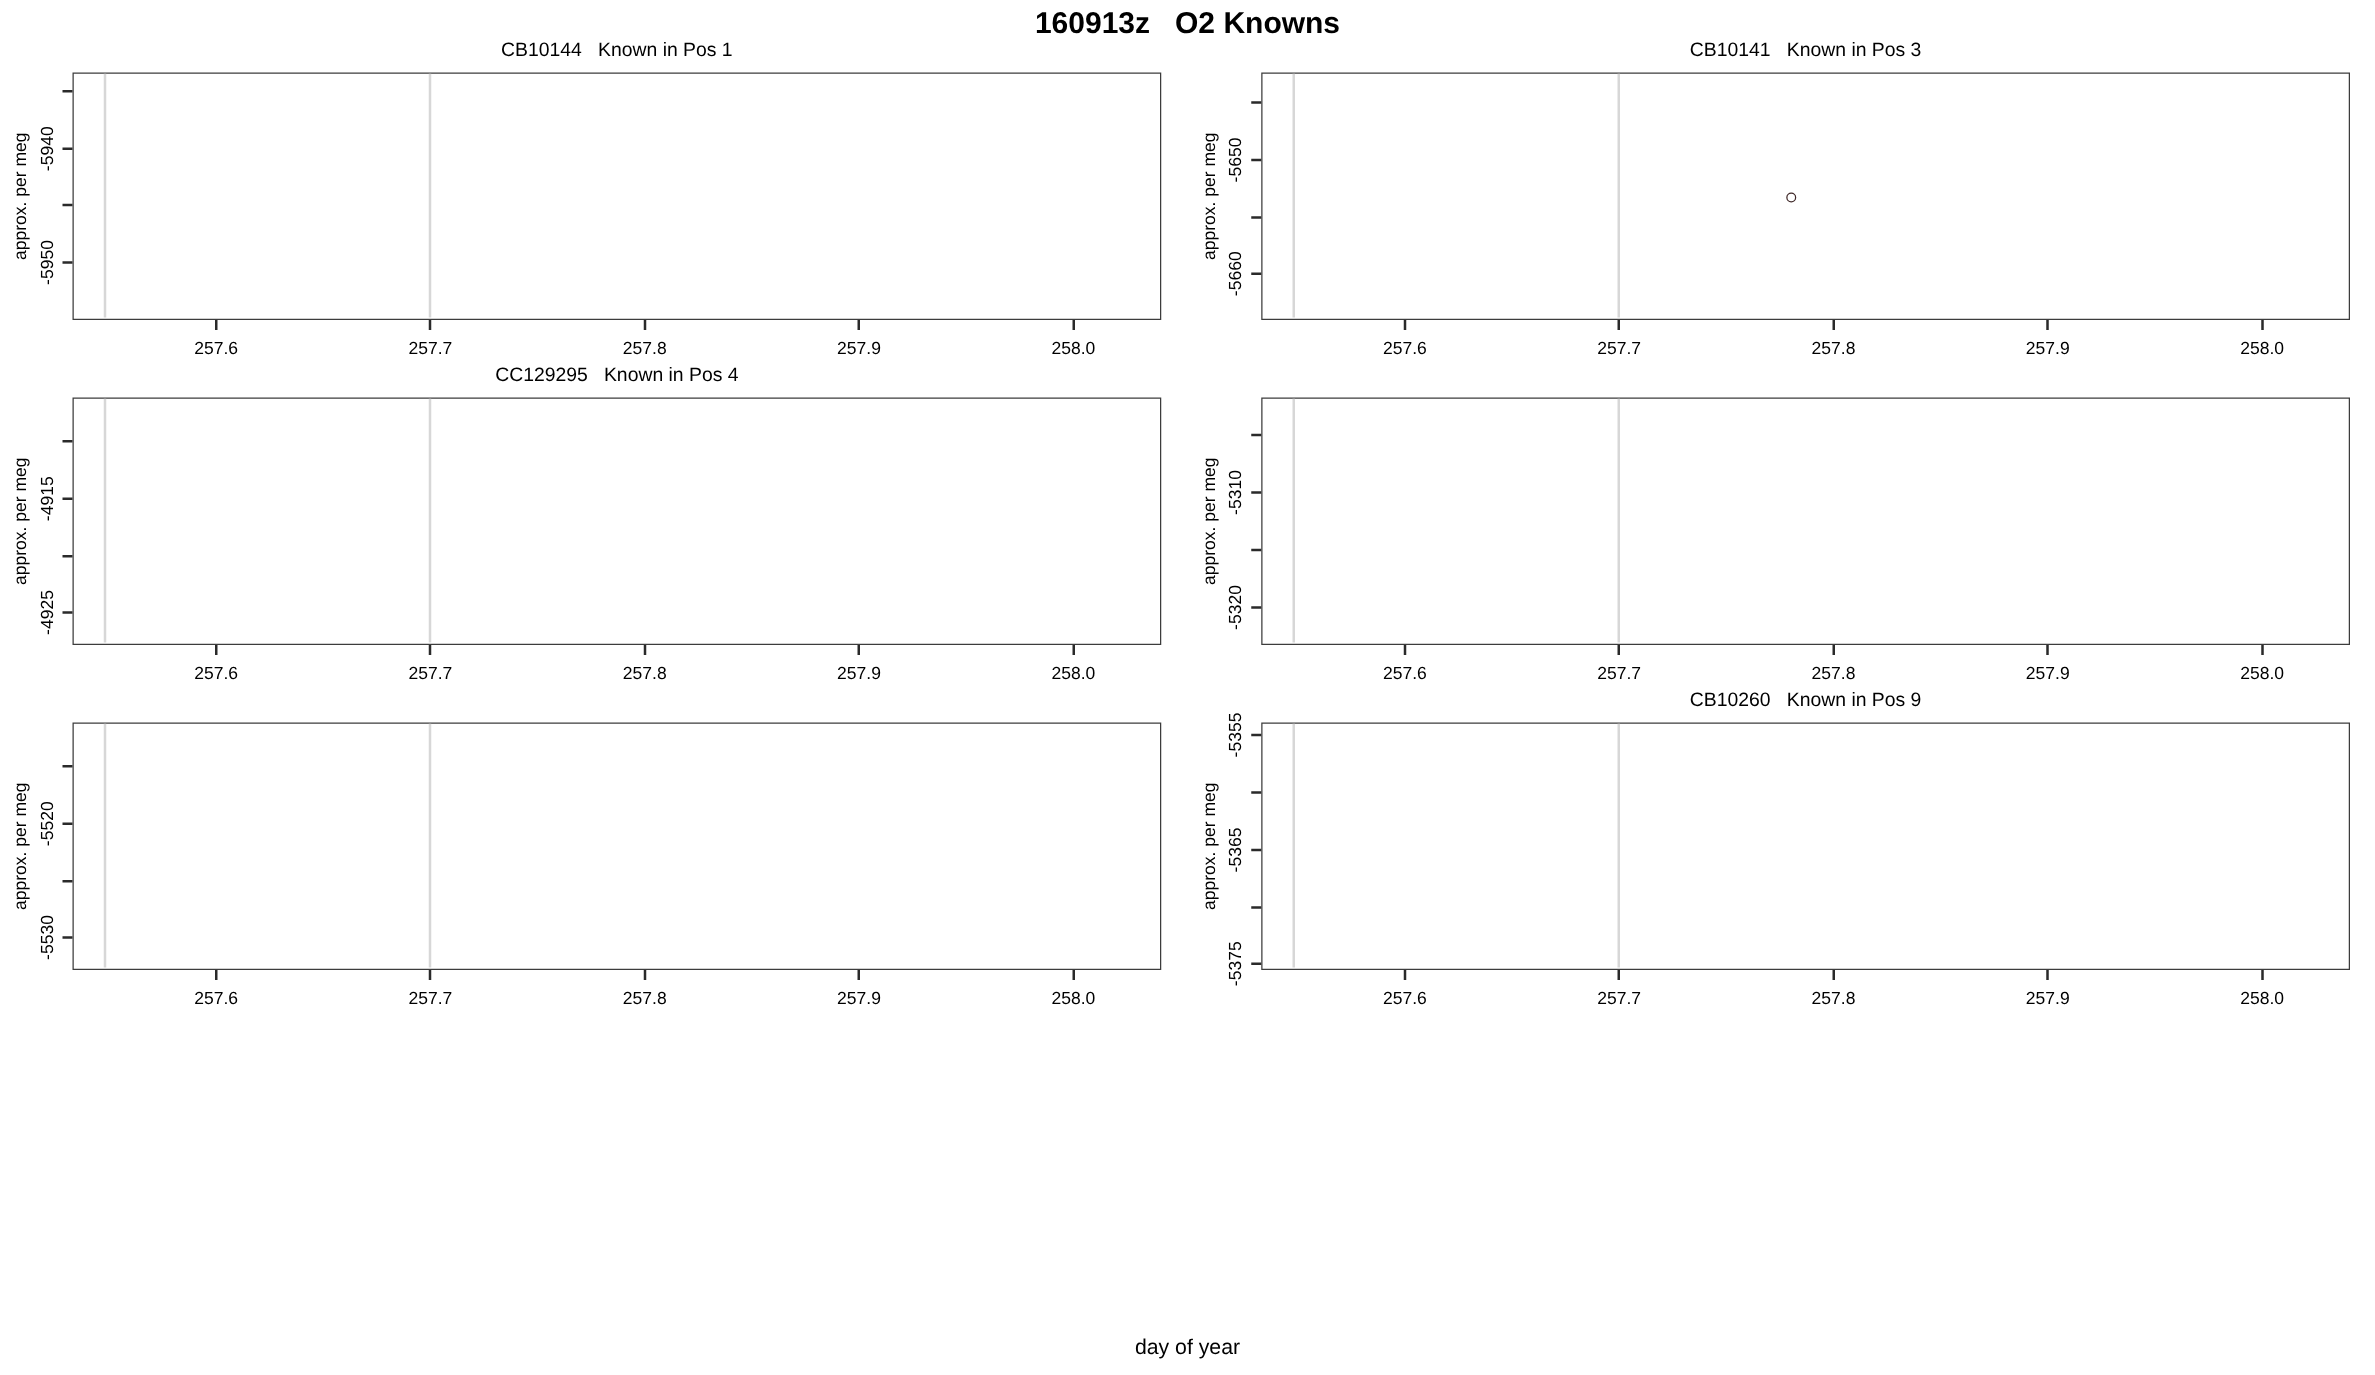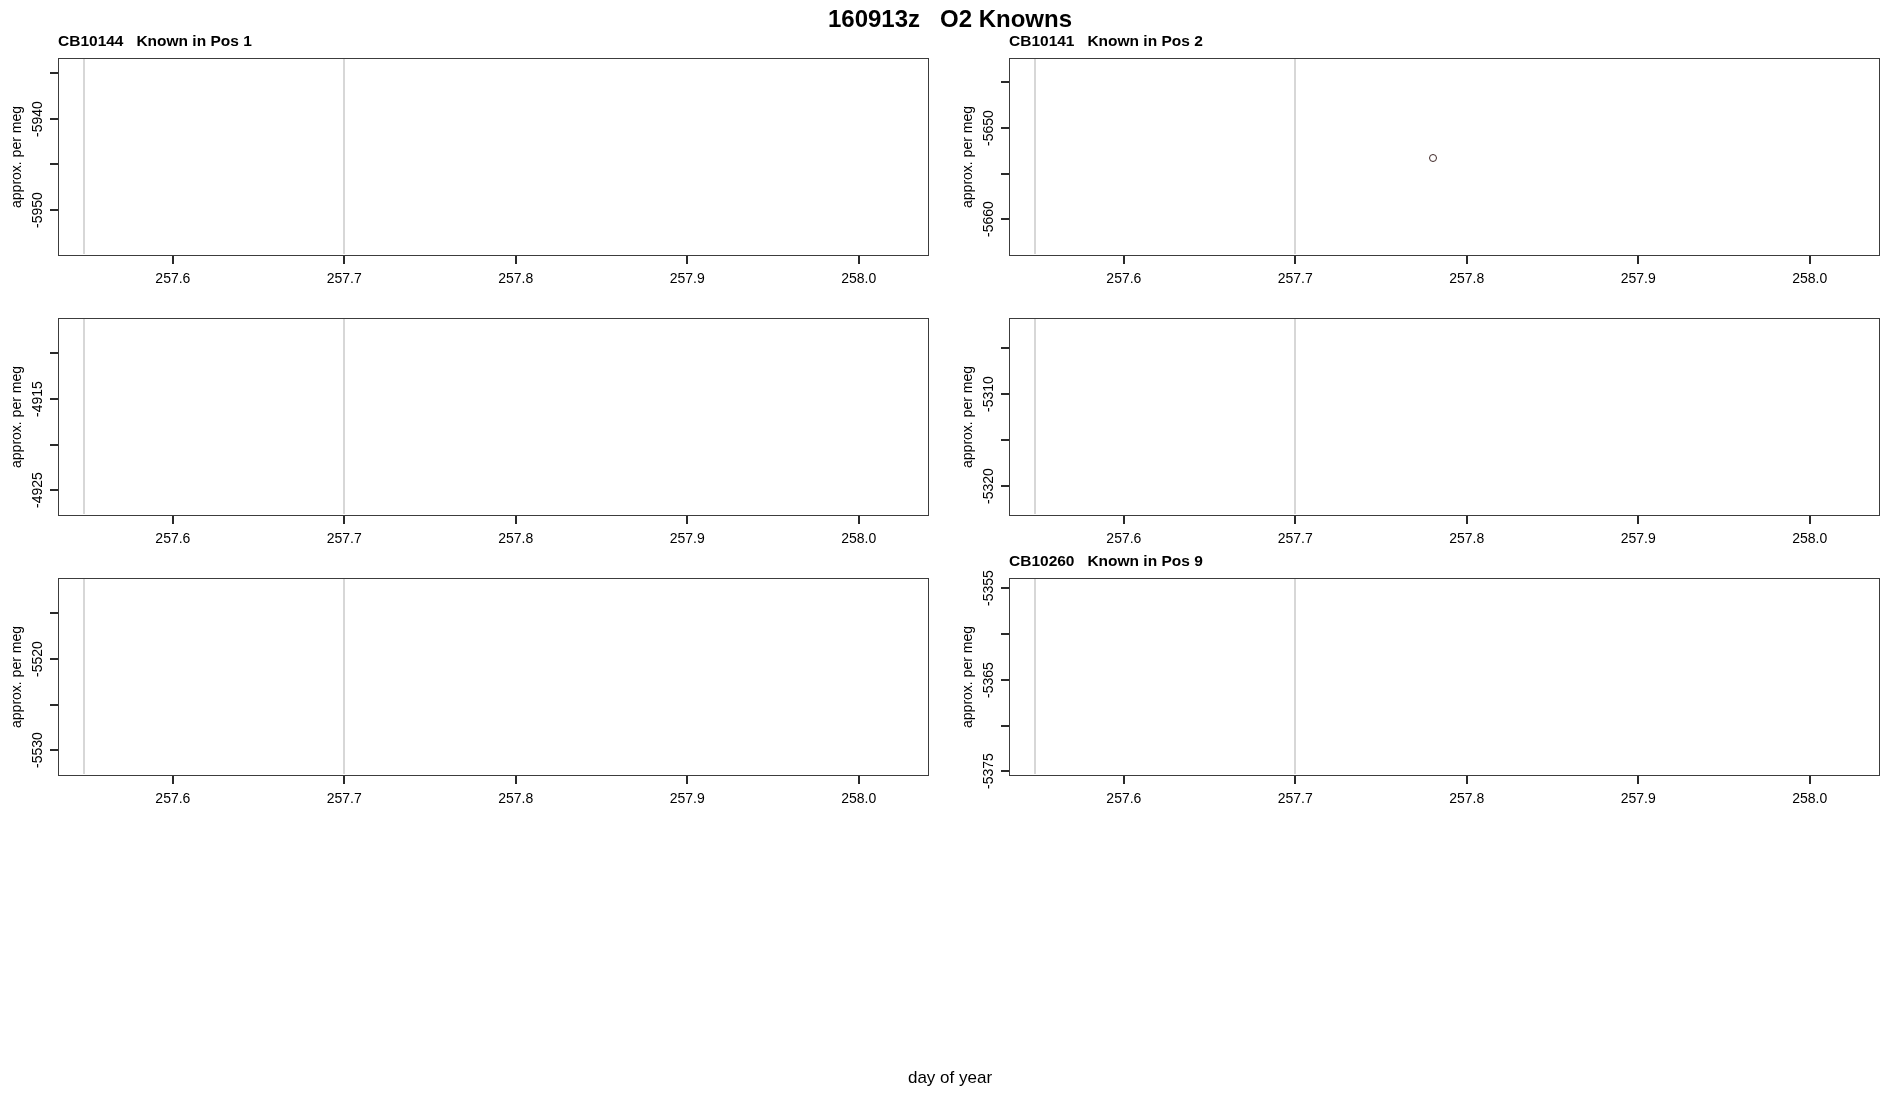--- a/index.html
+++ b/index.html
@@ -14,21 +14,21 @@
   }
   .main-title{
     position:absolute; top:5px; left:0; width:100%;
     text-align:center; font-size:24px; font-weight:bold; white-space:pre;
   }
   .figure-xlabel{
     position:absolute; top:1068px; left:0; width:100%;
     text-align:center; font-size:17px;
   }
   .panel-title{
-    position:absolute; text-align:left; font-weight:bold;
+    position:absolute; text-align:center; font-weight:normal;
     font-size:15.5px; white-space:pre;
   }
   .panel-box{
     position:absolute; border:1.5px solid #3c3c3c; background:transparent;
     box-sizing:border-box;
   }
   .vline{
     position:absolute; width:2px; background:#d7d7d7; transform:translateX(-1px);
   }
   .xtick{
@@ -75,21 +75,21 @@
     <div class="xtick-label" style="left: 828.7px; top: 270px;">258.0</div>
     <div class="ytick" style="left: 50px; top: 72.7px; width: 8px;"></div>
     <div class="ytick-label" style="left: 37px; top: 72.7px;"></div>
     <div class="ytick" style="left: 50px; top: 118.5px; width: 8px;"></div>
     <div class="ytick-label" style="left: 37px; top: 118.5px;">-5940</div>
     <div class="ytick" style="left: 50px; top: 164.3px; width: 8px;"></div>
     <div class="ytick-label" style="left: 37px; top: 164.3px;"></div>
     <div class="ytick" style="left: 50px; top: 210.2px; width: 8px;"></div>
     <div class="ytick-label" style="left: 37px; top: 210.2px;">-5950</div>
     <div class="ylab" style="left: 16px; top: 157px;">approx. per meg</div>
-    <div class="panel-title" style="left: 1009px; top: 32px; width: 871px;">CB10141   Known in Pos 2</div>
+    <div class="panel-title" style="left: 1009px; top: 32px; width: 871px;">CB10141   Known in Pos 3</div>
     <div class="panel-box" style="left: 1009px; top: 58px; width: 871px; height: 198px;"></div>
     <div class="vline" style="left: 1034.7px; top: 59px; height: 195px;"></div>
     <div class="vline" style="left: 1295.3px; top: 59px; height: 195px;"></div>
     <div class="xtick" style="left: 1123.9px; top: 256px; height: 8px;"></div>
     <div class="xtick-label" style="left: 1093.9px; top: 270px;">257.6</div>
     <div class="xtick" style="left: 1295.3px; top: 256px; height: 8px;"></div>
     <div class="xtick-label" style="left: 1265.3px; top: 270px;">257.7</div>
     <div class="xtick" style="left: 1466.8px; top: 256px; height: 8px;"></div>
     <div class="xtick-label" style="left: 1436.8px; top: 270px;">257.8</div>
     <div class="xtick" style="left: 1638.2px; top: 256px; height: 8px;"></div>
@@ -99,20 +99,21 @@
     <div class="ytick" style="left: 1001px; top: 81.8px; width: 8px;"></div>
     <div class="ytick-label" style="left: 988px; top: 81.8px;"></div>
     <div class="ytick" style="left: 1001px; top: 127.7px; width: 8px;"></div>
     <div class="ytick-label" style="left: 988px; top: 127.7px;">-5650</div>
     <div class="ytick" style="left: 1001px; top: 173.5px; width: 8px;"></div>
     <div class="ytick-label" style="left: 988px; top: 173.5px;"></div>
     <div class="ytick" style="left: 1001px; top: 219.3px; width: 8px;"></div>
     <div class="ytick-label" style="left: 988px; top: 219.3px;">-5660</div>
     <div class="ylab" style="left: 967px; top: 157px;">approx. per meg</div>
     <div class="point" style="left: 1428.5px; top: 153.9px;"></div>
+    <div class="panel-title" style="left: 58px; top: 292px; width: 871px;">CC129295   Known in Pos 4</div>
     <div class="panel-box" style="left: 58px; top: 318px; width: 871px; height: 198px;"></div>
     <div class="vline" style="left: 83.7px; top: 319px; height: 195px;"></div>
     <div class="vline" style="left: 344.3px; top: 319px; height: 195px;"></div>
     <div class="xtick" style="left: 172.9px; top: 516px; height: 8px;"></div>
     <div class="xtick-label" style="left: 142.9px; top: 530px;">257.6</div>
     <div class="xtick" style="left: 344.3px; top: 516px; height: 8px;"></div>
     <div class="xtick-label" style="left: 314.3px; top: 530px;">257.7</div>
     <div class="xtick" style="left: 515.8px; top: 516px; height: 8px;"></div>
     <div class="xtick-label" style="left: 485.8px; top: 530px;">257.8</div>
     <div class="xtick" style="left: 687.2px; top: 516px; height: 8px;"></div>

